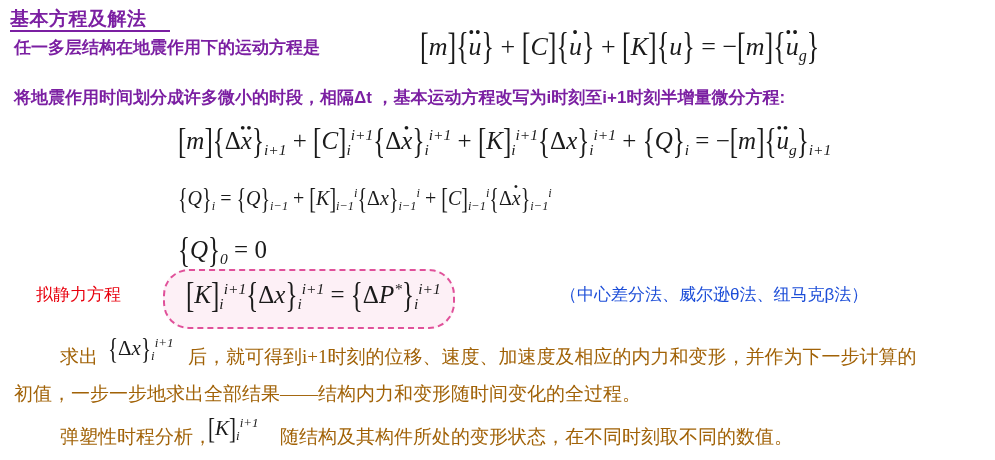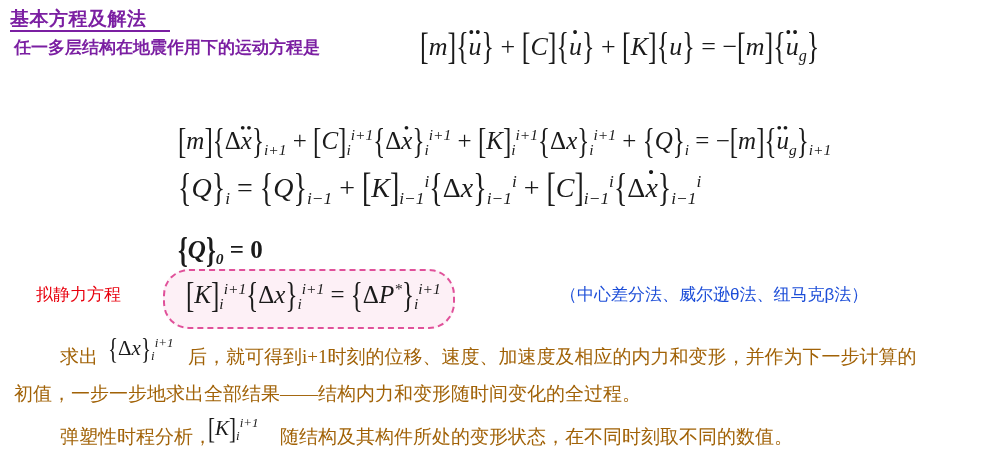--- a/index.html
+++ b/index.html
@@ -116,37 +116,38 @@
 
   <div class="line-purple" style="left:14px; top:36px;">任一多层结构在地震作用下的运动方程是</div>
 
   <div class="eq" style="left:420px; top:32px; font-size:26px;">
     <span class="brk">[</span><i>m</i><span class="brk">]</span><span class="brk">{</span><span class="ovr"><span class="dots">••</span><i>u</i></span><span class="brk">}</span>
     + <span class="brk">[</span><i>C</i><span class="brk">]</span><span class="brk">{</span><span class="ovr"><span class="dots">•</span><i>u</i></span><span class="brk">}</span>
     + <span class="brk">[</span><i>K</i><span class="brk">]</span><span class="brk">{</span><i>u</i><span class="brk">}</span>
     = −<span class="brk">[</span><i>m</i><span class="brk">]</span><span class="brk">{</span><span class="ovr"><span class="dots">••</span><i>u</i></span><sub class="s">g</sub><span class="brk">}</span>
   </div>
 
+  <div class="line-purple" style="left:14px; top:86px;">将地震作用时间划分成许多微小的时段，相隔Δt ，基本运动方程改写为i时刻至i+1时刻半增量微分方程:</div>
 
   <div class="eq" style="left:178px; top:126px; font-size:25px;">
     <span class="brk">[</span><i>m</i><span class="brk">]</span><span class="brk">{</span>Δ<span class="ovr"><span class="dots">••</span><i>x</i></span><span class="brk">}</span><sub class="s">i+1</sub>
     + <span class="brk">[</span><i>C</i><span class="brk">]</span><sub class="s">i</sub><sup class="s">i+1</sup><span class="brk">{</span>Δ<span class="ovr"><span class="dots">•</span><i>x</i></span><span class="brk">}</span><sub class="s">i</sub><sup class="s">i+1</sup>
     + <span class="brk">[</span><i>K</i><span class="brk">]</span><sub class="s">i</sub><sup class="s">i+1</sup><span class="brk">{</span>Δ<i>x</i><span class="brk">}</span><sub class="s">i</sub><sup class="s">i+1</sup>
     + <span class="brk">{</span><i>Q</i><span class="brk">}</span><sub class="s">i</sub>
     = −<span class="brk">[</span><i>m</i><span class="brk">]</span><span class="brk">{</span><span class="ovr"><span class="dots">••</span><i>u</i></span><sub class="s">g</sub><span class="brk">}</span><sub class="s">i+1</sub>
   </div>
 
-  <div class="eq" style="left:178px; top:172px; font-size:28px;">
+  <div class="eq" style="left:178px; top:186px; font-size:20px;">
     <span class="brk">{</span><i>Q</i><span class="brk">}</span><sub class="s">i</sub>
     = <span class="brk">{</span><i>Q</i><span class="brk">}</span><sub class="s">i−1</sub>
     + <span class="brk">[</span><i>K</i><span class="brk">]</span><sub class="s">i−1</sub><sup class="s">i</sup><span class="brk">{</span>Δ<i>x</i><span class="brk">}</span><sub class="s">i−1</sub><sup class="s">i</sup>
     + <span class="brk">[</span><i>C</i><span class="brk">]</span><sub class="s">i−1</sub><sup class="s">i</sup><span class="brk">{</span>Δ<span class="ovr"><span class="dots">•</span><i>x</i></span><span class="brk">}</span><sub class="s">i−1</sub><sup class="s">i</sup>
   </div>
 
-  <div class="eq" style="left:178px; top:236px; font-size:25px;font-weight:bold;">
+  <div class="eq" style="left:178px; top:236px; font-size:25px;">
     <span class="brk">{</span><i>Q</i><span class="brk">}</span><sub class="s">0</sub> = 0
   </div>
 
   <div class="dashed-box" style="left:163px; top:269px; width:288px; height:56px;"></div>
   <div class="eq" style="left:186px; top:280px; font-size:25px;">
     <span class="brk">[</span><i>K</i><span class="brk">]</span><sub class="s">i</sub><sup class="s">i+1</sup><span class="brk">{</span>Δ<i>x</i><span class="brk">}</span><sub class="s">i</sub><sup class="s">i+1</sup>
     = <span class="brk">{</span>Δ<i>P</i><sup class="s">*</sup><span class="brk">}</span><sub class="s">i</sub><sup class="s">i+1</sup>
   </div>
 
   <div class="red-label" style="left:36px; top:283px;">拟静力方程</div>

